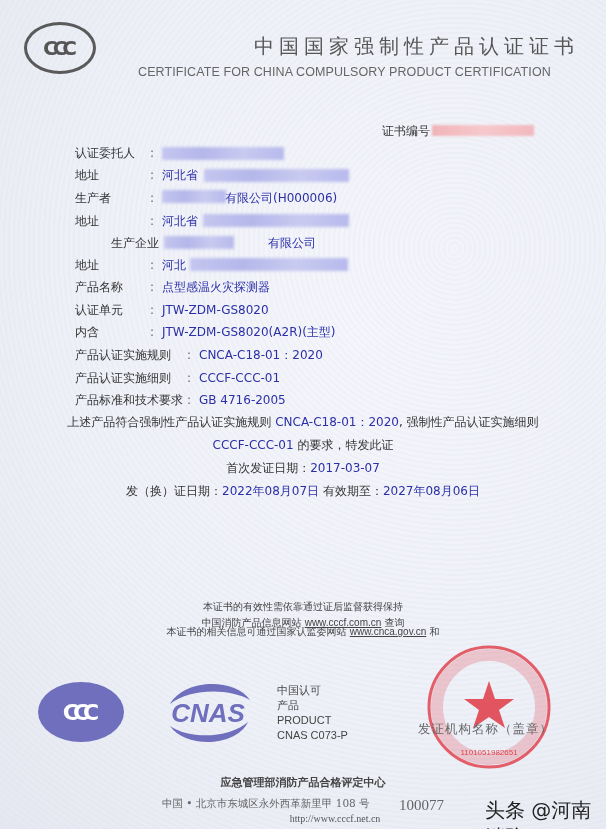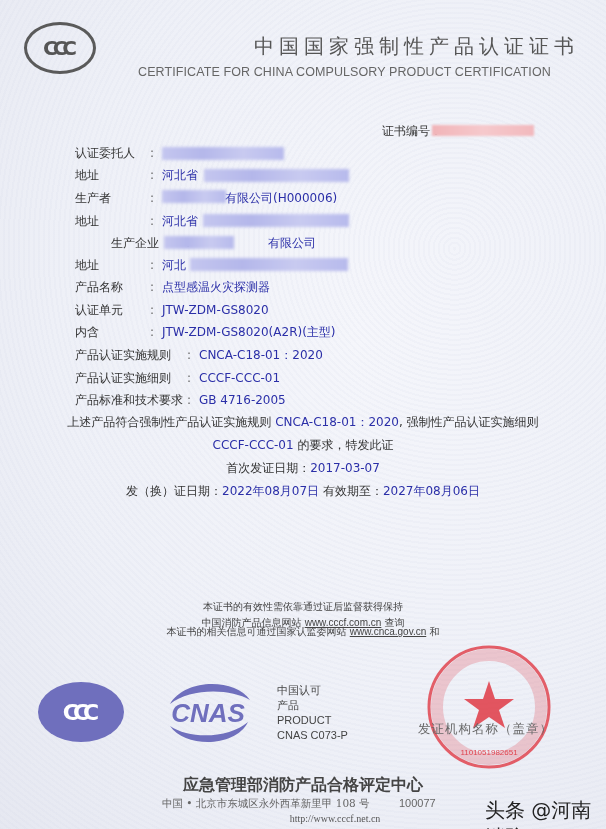--- a/index.html
+++ b/index.html
@@ -48,23 +48,23 @@
       left:38px; top:682px; width:86px; height:60px; border-radius:50%;
       background:#6f6fbd; display:flex; align-items:center; justify-content:center;
     }
     .ccc-bottom span { color:#fff; font-weight:bold; font-size:22px; letter-spacing:-6px; margin-left:-6px; }
     .cnas {
       left:160px; top:678px; width:96px; height:70px;
     }
     .cnas-text { left:277px; top:683px; font-size:11px; color:#444; line-height:15px; font-family:"Liberation Sans", sans-serif; }
     .issuer { left:418px; top:721px; font-size:12.5px; color:#666; font-family:"DejaVu Serif", serif; letter-spacing:1px; }
     .seal { left:425px; top:643px; width:128px; height:128px; }
-    .org { left:0; width:606px; top:775px; text-align:center; font-size:16px; color:#444; font-family:"DejaVu Serif", serif; font-weight:bold; }
+    .org { left:0; width:606px; top:775px; text-align:center; font-size:11px; color:#444; font-family:"DejaVu Serif", serif; font-weight:bold; }
     .addr { left:162px; top:797px; font-size:10.5px; color:#666; font-family:"DejaVu Serif", serif; }
-    .zip { left:399px; top:797px; font-size:11px; color:#666; font-family:Liberation Sans, sans-serif;text-align:center; }
+    .zip { left:399px; top:797px; font-size:15px; color:#666; font-family:Liberation Serif, serif;text-align:center; }
     .web { left:0; width:606px; top:813px; text-align:center; font-size:10px; color:#555; font-family:"Liberation Serif", serif;padding-left:32px; }
     .watermark { left:485px; top:797px; font-size:20px; color:#222; font-family:"DejaVu Sans", sans-serif; }
   </style>
 </head>
 <body>
 
 <div class="page">
 
   <div class="abs ccc-top">
       <span>CCC</span>

